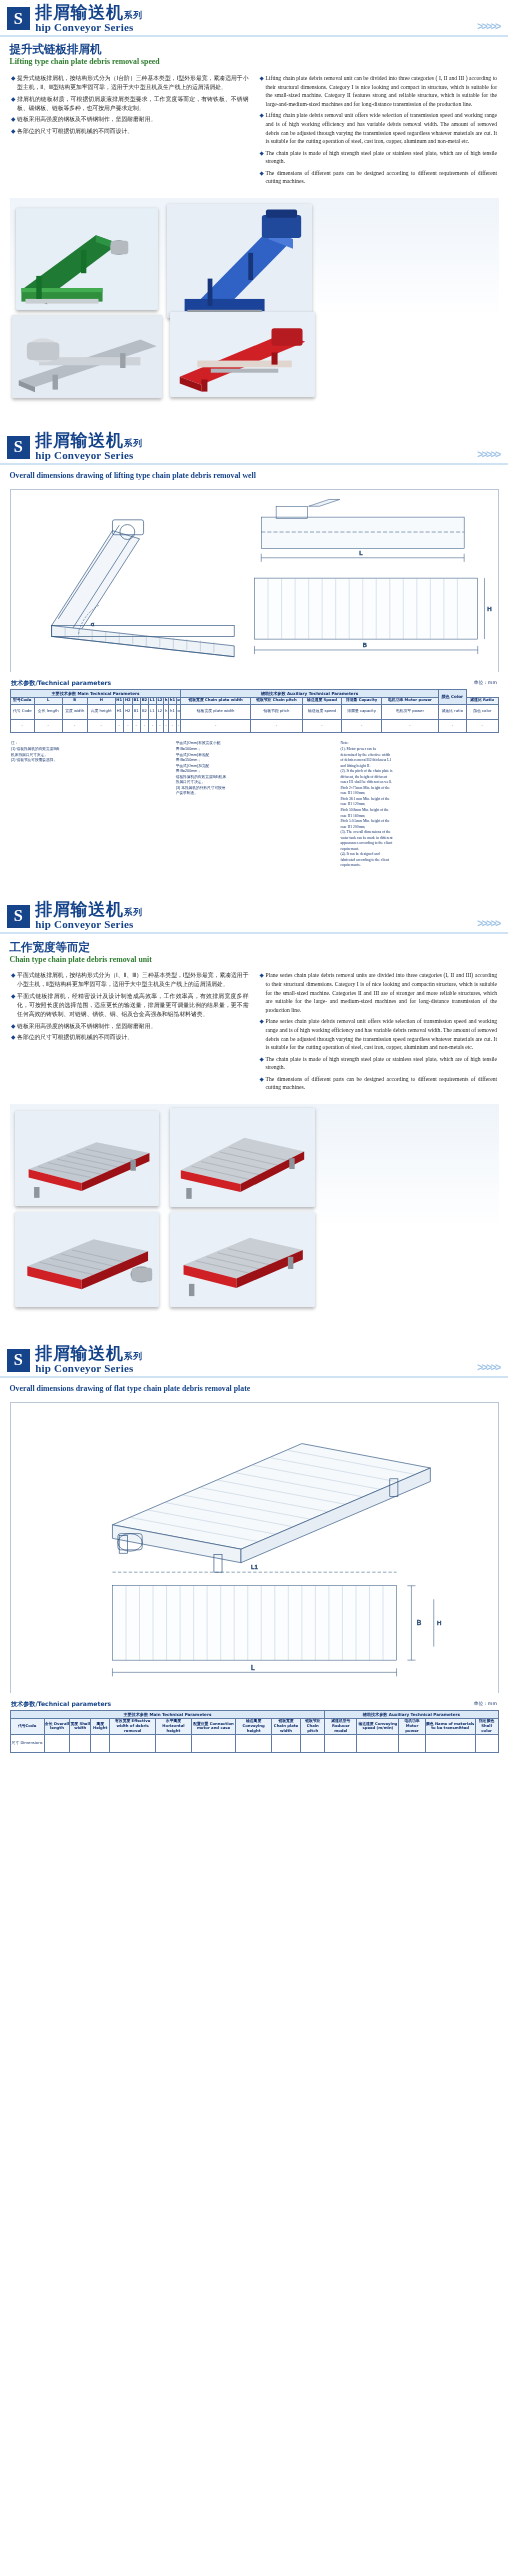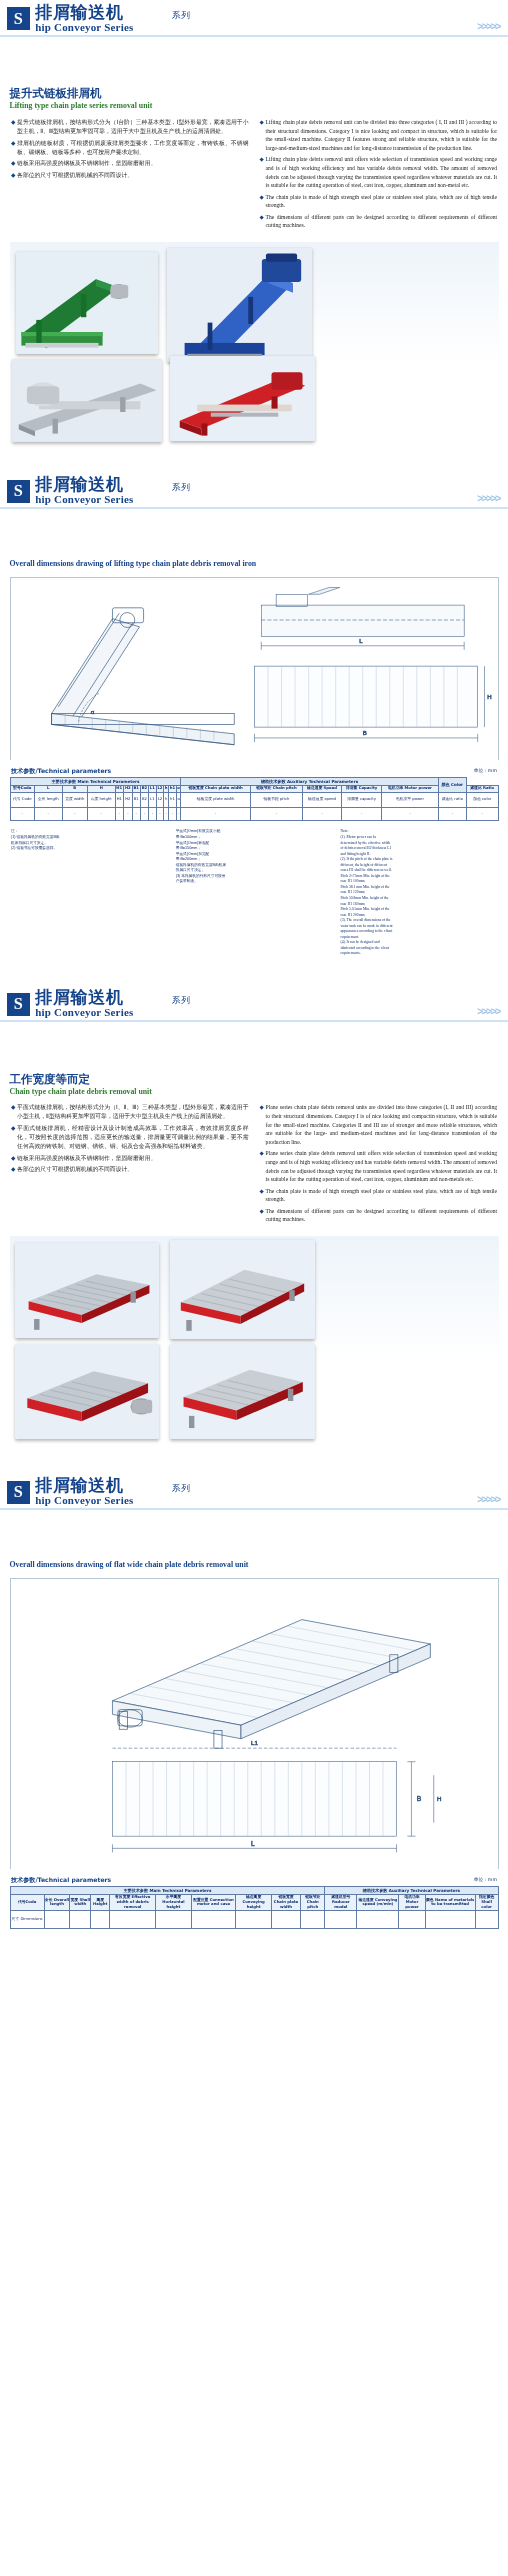--- a/index.html
+++ b/index.html
@@ -38,40 +38,39 @@
     flex:none;
   }
   .band-txt { flex:1; line-height:1.05; }
   .band-cn {
     font-size:17px;
     font-weight:bold;
     color:#16448a;
     letter-spacing:0.7px;
     font-family:"DejaVu Sans", sans-serif;
   }
-  .band-cn .suffix { font-size:8.8px; font-weight:normal; color:#16448a;margin-left:48px; }
+  .band-cn .suffix { font-size:8.8px; font-weight:bold; color:#16448a; }
   .band-en {
     font-size:11px;
     font-weight:bold;
     color:#16448a;
     font-family:"Liberation Serif", serif;
     letter-spacing:0.2px;
   }
   .chev {
     color:#9fc3e8;
     font-size:10.2px;
     letter-spacing:-1.4px;
     font-weight:bold;
     margin-left:6.8px;
     align-self:flex-end;
     padding-bottom:1.4px;
   }
   .titles {
     padding:5.4px 9.5px 4.1px 9.5px;
-    margin-top:44px;
   }
   .t-cn {
     font-size:11.5px;
     font-weight:bold;
     color:#16448a;
     font-family:"DejaVu Sans", sans-serif;
     line-height:1.3;
   }
   .t-en {
     font-size:7.8px;
@@ -174,21 +173,21 @@
         <div class="band-cn">
           <span>排屑输送机</span><span class="suffix">系列</span>
         </div>
         <div class="band-en">hip Conveyor Series</div>
       </div>
       <div class="chev">&gt;&gt;&gt;&gt;&gt;</div>
     </div>
 
     <div class="titles">
       <div class="t-cn">提升式链板排屑机</div>
-      <div class="t-en">Lifting type chain plate series removal unit</div>
+      <div class="t-en">Lifting type chain plate debris removal speed</div>
     </div>
 
     <div class="cols">
       <div class="col cn">
         <p class="bul">
             <span class="mk">◆</span>
             <span class="tx">提升式链板排屑机，按结构形式分为（Ⅰ台阶）三种基本类型，Ⅰ型外形最宽，紧凑适用于小型主机，Ⅱ、Ⅲ型结构更加牢固可靠，适用于大中型且机及生产线上的运屑清屑处。</span>
           </p>
         <p class="bul">
             <span class="mk">◆</span>
@@ -291,21 +290,21 @@
       <div class="band-txt">
         <div class="band-cn">
           <span>排屑输送机</span><span class="suffix">系列</span>
         </div>
         <div class="band-en">hip Conveyor Series</div>
       </div>
       <div class="chev">&gt;&gt;&gt;&gt;&gt;</div>
     </div>
 
     <div class="titles">
-      <div class="t-en blue">Overall dimensions drawing of lifting type chain plate debris removal iron</div>
+      <div class="t-en blue">Overall dimensions drawing of lifting type chain plate debris removal well</div>
     </div>
 
     <div class="draw" style="height:183px;">
       <svg viewBox="0 0 720 270" preserveAspectRatio="none" height="183">
         <rect width="720" height="270" fill="#ffffff"></rect>
 
         <g stroke="#33567f" fill="none" stroke-width="1">
           <polygon points="60,200 150,60 190,72 100,212" fill="#f2f6fa"></polygon>
           <line x1="70" y1="190" x2="160" y2="52"></line>
           <line x1="90" y1="206" x2="180" y2="66"></line>
@@ -633,21 +632,21 @@
       <div class="band-txt">
         <div class="band-cn">
           <span>排屑输送机</span><span class="suffix">系列</span>
         </div>
         <div class="band-en">hip Conveyor Series</div>
       </div>
       <div class="chev">&gt;&gt;&gt;&gt;&gt;</div>
     </div>
 
     <div class="titles">
-      <div class="t-en blue">Overall dimensions drawing of flat wide chain plate debris removal unit</div>
+      <div class="t-en blue">Overall dimensions drawing of flat type chain plate debris removal plate</div>
     </div>
 
     <div class="draw" style="height:291px;">
       <svg viewBox="0 0 720 430" preserveAspectRatio="none" height="291">
         <rect width="720" height="430" fill="#ffffff"></rect>
 
         <g stroke="#33567f" fill="none" stroke-width="1">
           <polygon points="150,180 430,60 620,96 340,216" fill="#f5f9fc"></polygon>
           <g stroke="#9ab0c9" stroke-width="0.5">
             <line x1="176" y1="169" x2="366" y2="205"></line>

